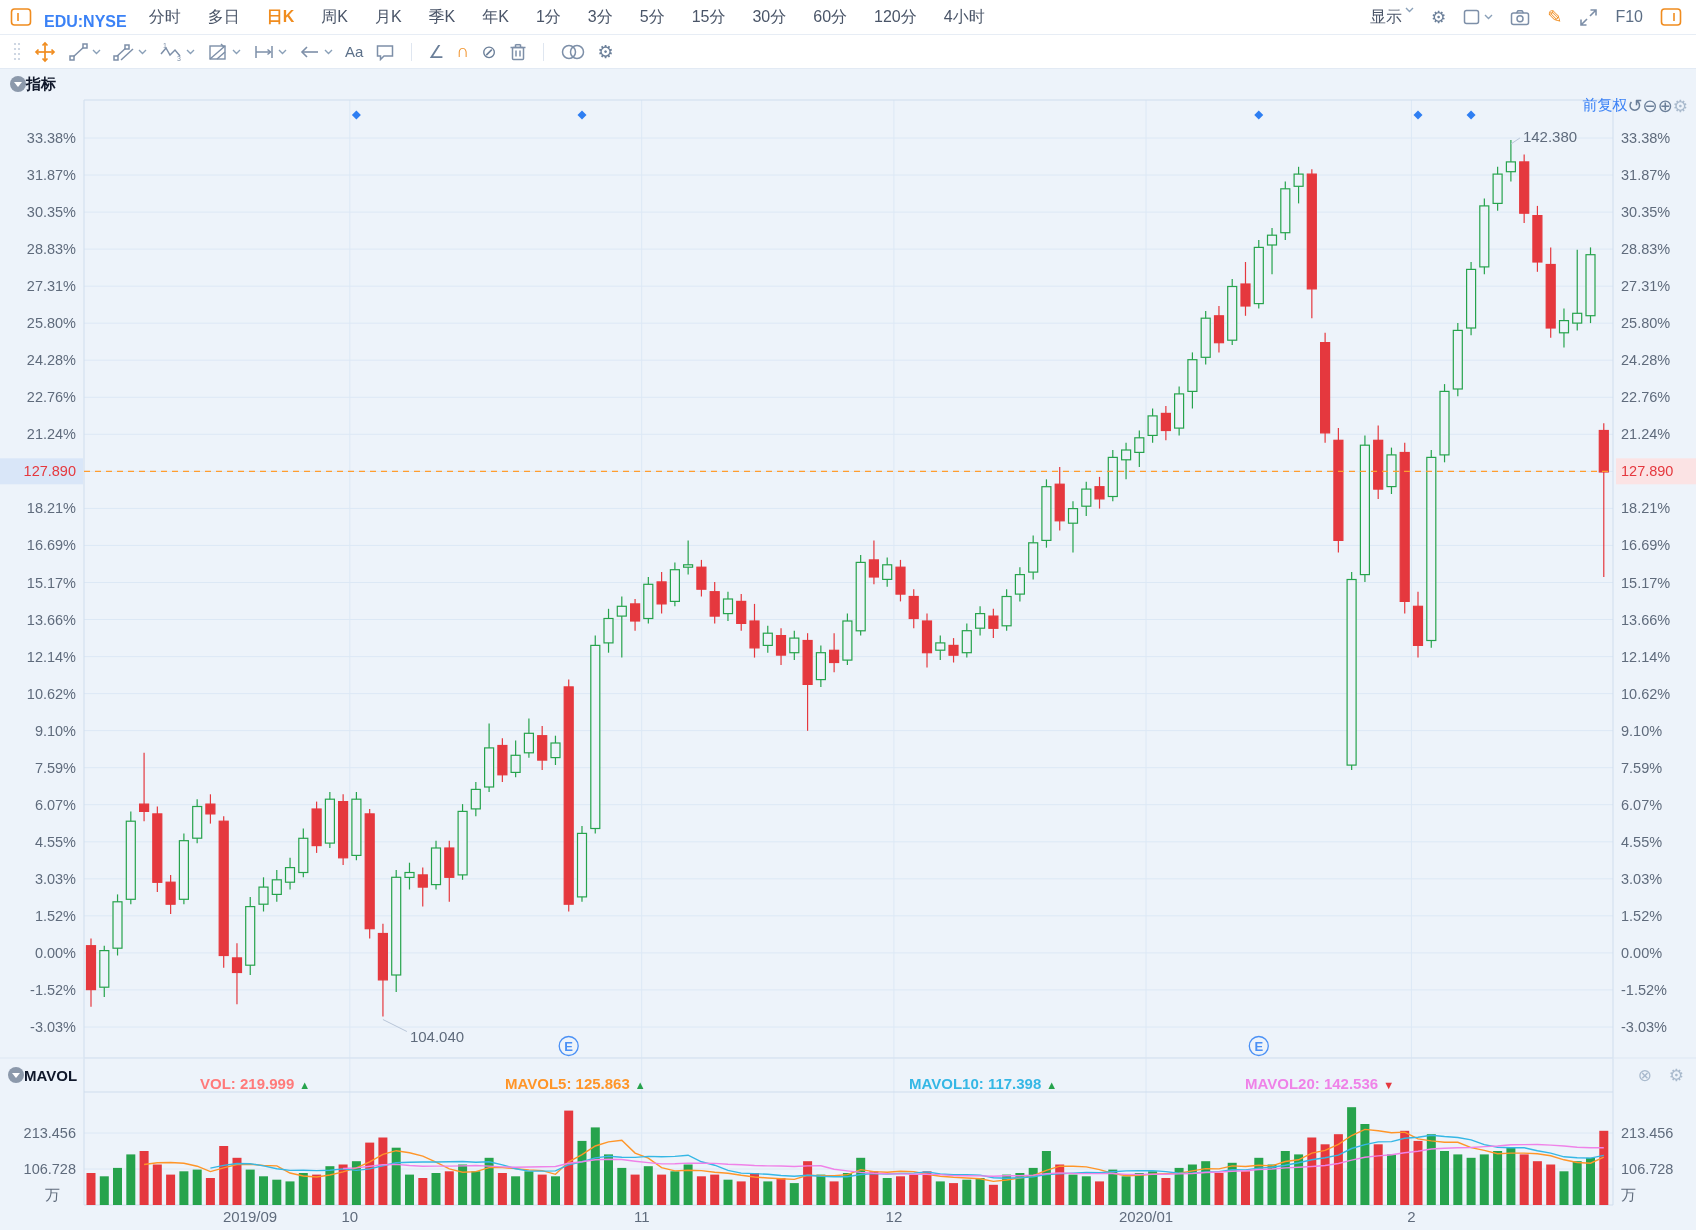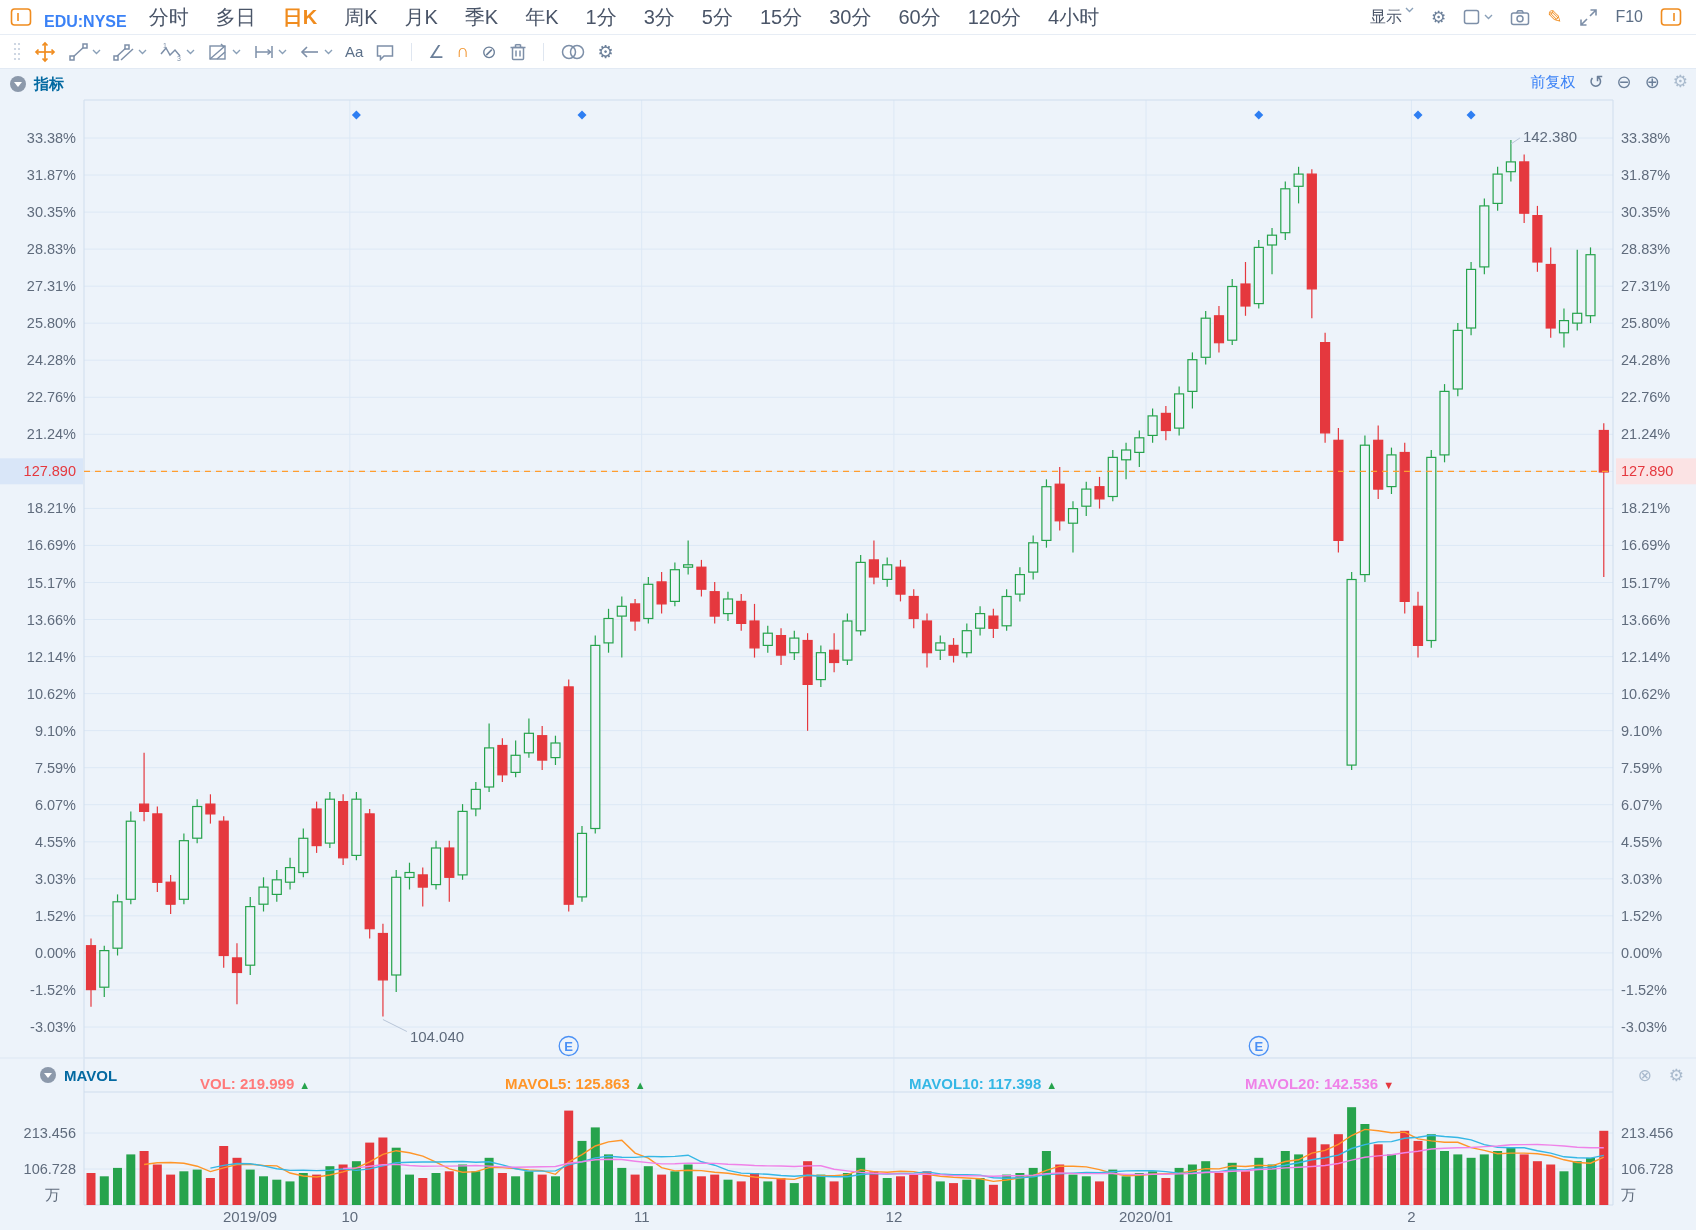--- a/index.html
+++ b/index.html
@@ -3,37 +3,37 @@
 <meta charset="utf-8">
 <style>
   html,body{margin:0;padding:0;width:1696px;height:1230px;overflow:hidden;
     background:#edf3fa;font-family:"Liberation Sans",sans-serif;
     -webkit-font-smoothing:antialiased;}
   .bar{position:relative;z-index:2;background:#ffffff;display:flex;align-items:center;}
   #topbar{height:34px;border-bottom:1px solid #e7edf5;padding:0 10px;}
   #drawbar{height:33px;border-bottom:1px solid #e2eaf4;padding:0 6px;}
   .sym{color:#3b82f6;font-size:16px;font-weight:bold;margin:9px 14px 0 12px;}
   #tabs{display:flex;align-items:center;gap:27px;margin-left:8px;}
-  .tab{font-size:20px;color:#4a5568;cursor:pointer;white-space:nowrap;}
+  .tab{font-size:16px;color:#4a5568;cursor:pointer;white-space:nowrap;}
   .tab.active{color:#f08c1e;font-weight:bold;}
   .rgroup{margin-left:auto;display:flex;align-items:center;gap:17px;padding-right:4px;}
   .glyph{font-size:17px;color:#6b7f99;line-height:1;}
   .glyph.lt{color:#a9bacd;}
   .glyph.orange{color:#f08c1e;}
   .lbl{font-size:16px;color:#4a5568;}
   .chv{display:inline-block;margin-left:3px;}
   .tool{display:flex;align-items:center;margin:0 6px;cursor:pointer;}
   .tdiv{width:1px;height:18px;background:#dfe6f0;margin:0 10px;}
   .aa{font-size:15px;color:#5c7089;font-weight:normal;}
-  .overlay{position:absolute;left:0;right:0;z-index:2;display:flex;align-items:center;padding-left:32px;}
+  .overlay{position:absolute;left:0;right:0;z-index:2;display:flex;align-items:center;}
   #indrow{top:69px;height:30px;padding-left:10px;}
-  #indright{position:absolute;right:8px;top:4px;height:30px;display:flex;align-items:flex-start;gap:13px;}
+  #indright{position:absolute;right:8px;top:16px;height:30px;display:flex;align-items:flex-end;}
   .adj{color:#3b82f6;font-size:15px;cursor:pointer;}
   #mavolrow{top:1059px;height:32px;}
-  .ptitle{font-size:15px;color:#0369a1;font-weight:bold;margin-left:8px;}
+  .ptitle{font-size:15px;color:#0f172a;font-weight:bold;}
   .coll{width:16px;height:16px;border-radius:50%;background:#8c99ab;display:inline-flex;
     align-items:center;justify-content:center;flex:none;}
   .coll:after{content:"";width:0;height:0;border:4px solid transparent;border-top:5px solid #fff;margin-top:4px;}
   .vitem{position:absolute;font-size:15px;white-space:nowrap;font-weight:bold;}
   .tri{font-size:11px;margin-left:5px;}
   #chartsvg{position:absolute;left:0;top:0;z-index:1;}
   svg text{font-family:"Liberation Sans",sans-serif;}
 </style>
 </head>
 <body>

